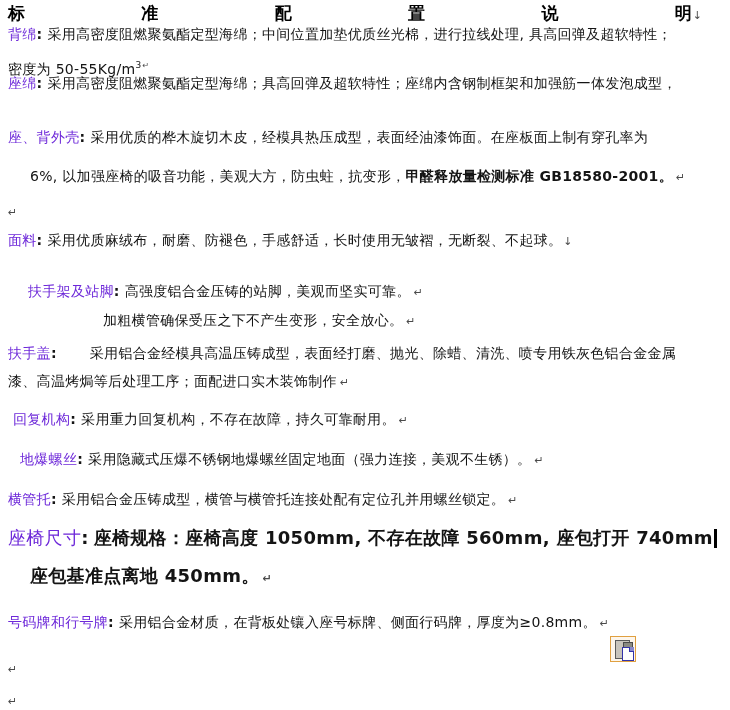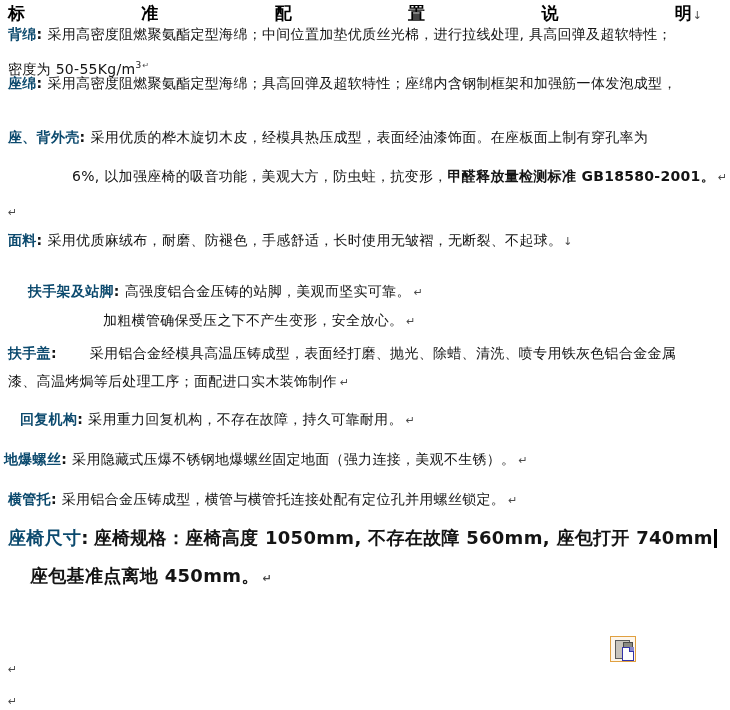--- a/index.html
+++ b/index.html
@@ -30,22 +30,22 @@
     top: 2px;
     width: 694px;
     display: flex;
     justify-content: space-between;
     align-items: flex-start;
     font-size: 17px;
     font-weight: bold;
     color: #000000;
   }
   .label {
-    color: #0c4a6e;
-    font-weight: bold;
+    color: #6d28d9;
+    font-weight: normal;
   }
   .colon {
     color: #141414;
     font-weight: bold;
     margin-right: 5px;
   }
   .bold { font-weight: bold; }
   .big { font-size: 18px; line-height: 24px; font-weight: bold; }
   .pmark {
     color: #4a4a4a;
@@ -146,21 +146,21 @@
     <span>密度为 50-55Kg/m</span><sup class="den">3</sup><sup class="den"><span class="pmark">↵</span></sup>
   </div>
 
   <div class="line" style="left:8px; top:73px;">
     <span class="label">座绵</span><span class="colon">:</span><span>采用高密度阻燃聚氨酯定型海绵；具高回弹及超软特性；座绵内含钢制框架和加强筋一体发泡成型，</span>
   </div>
 
   <div class="line" style="left:8px; top:127px;">
     <span class="label">座、背外壳</span><span class="colon">:</span><span>采用优质的桦木旋切木皮，经模具热压成型，表面经油漆饰面。在座板面上制有穿孔率为</span>
   </div>
-  <div class="line" style="left:30px; top:166px;margin-left:42px;">
+  <div class="line" style="left:30px; top:166px;">
     <span>6%, 以加强座椅的吸音功能，美观大方，防虫蛀，抗变形，</span><span class="bold">甲醛释放量检测标准 GB18580-2001</span><span class="bold">。</span><span class="pmark">↵</span>
   </div>
 
   <div class="line" style="left:8px; top:201px;">
     <span class="pmark" style="margin-left:0;">↵</span>
   </div>
 
   <div class="line" style="left:8px; top:230px;">
     <span class="label">面料</span><span class="colon">:</span><span>采用优质麻绒布，耐磨、防褪色，手感舒适，长时使用无皱褶，无断裂、不起球。</span><span class="lbmark">↓</span>
   </div>
@@ -172,39 +172,42 @@
     <span>加粗横管确保受压之下不产生变形，安全放心。</span><span class="pmark">↵</span>
   </div>
 
   <div class="line" style="left:8px; top:343px;">
     <span class="label">扶手盖</span><span class="colon">:</span><span class="gapwide">采用铝合金经模具高温压铸成型，表面经打磨、抛光、除蜡、清洗、喷专用铁灰色铝合金金属</span>
   </div>
   <div class="line" style="left:8px; top:371px;">
     <span>漆、高温烤焗等后处理工序；面配进口实木装饰制作</span><span class="pmark">↵</span>
   </div>
 
-  <div class="line" style="left:20px; top:409px;">
+  <div class="line" style="left:13px; top:409px;">
     <span class="label">回复机构</span><span class="colon">:</span><span>采用重力回复机构，不存在故障，持久可靠耐用。</span><span class="pmark">↵</span>
   </div>
 
-  <div class="line" style="left:4px; top:449px;text-align:center;">
+  <div class="line" style="left:20px; top:449px;text-align:center;">
     <span class="label">地爆螺丝</span><span class="colon">:</span><span>采用隐藏式压爆不锈钢地爆螺丝固定地面（强力连接，美观不生锈）。</span><span class="pmark">↵</span>
   </div>
 
   <div class="line" style="left:8px; top:489px;">
     <span class="label">横管托</span><span class="colon">:</span><span>采用铝合金压铸成型，横管与横管托连接处配有定位孔并用螺丝锁定。</span><span class="pmark">↵</span>
   </div>
 
   <div class="line big" style="left:8px; top:526px;">
     <span class="label">座椅尺寸</span><span class="colon">:</span><span class="bold">座椅规格：</span><span class="bold">座椅高度 1050mm, 不存在故障 560mm, 座包打开 740mm</span><span class="cursor"></span>
   </div>
   <div class="line big" style="left:30px; top:564px;">
     <span class="bold">座包基准点离地 450mm。</span><span class="pmark">↵</span>
   </div>
 
+  <div class="line" style="left:8px; top:612px;">
+    <span class="label">号码牌和行号牌</span><span class="colon">:</span><span>采用铝合金材质，在背板处镶入座号标牌、侧面行码牌，厚度为≥0.8mm。</span><span class="pmark">↵</span>
+  </div>
 
   <div class="paste-btn">
     <span class="clipboard">
       <span class="clip-top"></span>
     </span>
     <span class="paste-doc"></span>
   </div>
 
   <div class="line" style="left:8px; top:658px;">
     <span class="pmark" style="margin-left:0;">↵</span>

